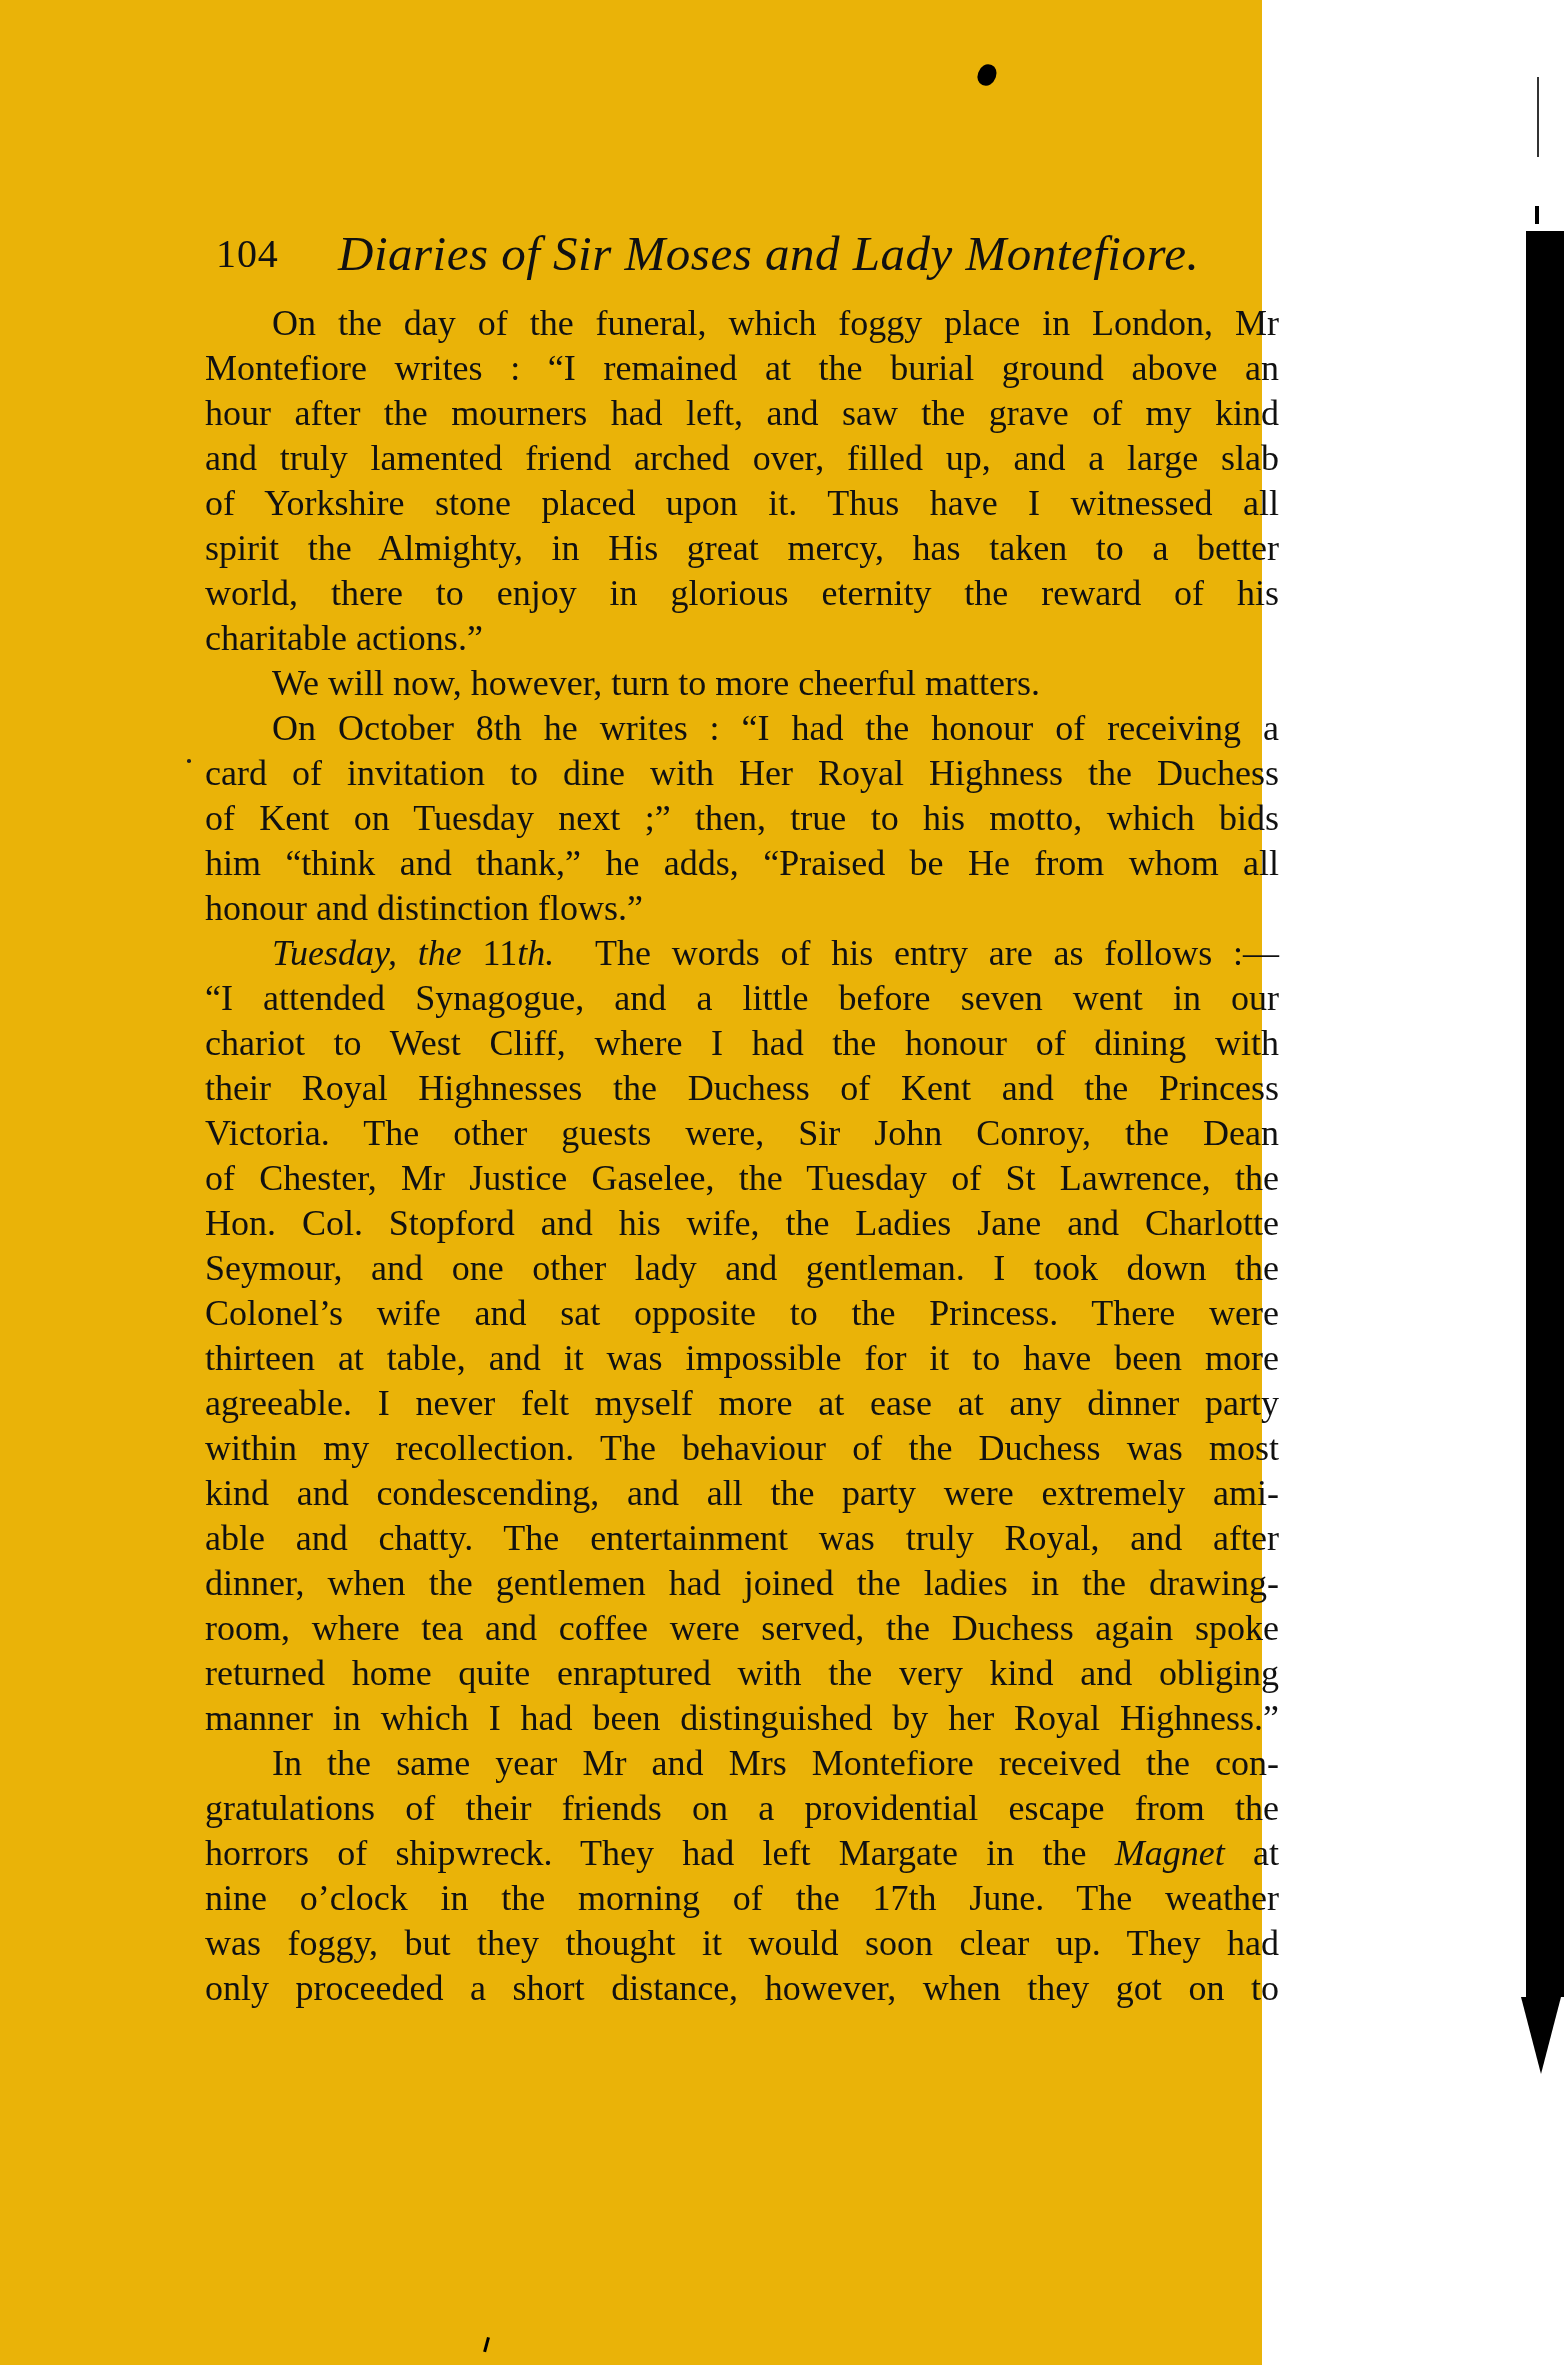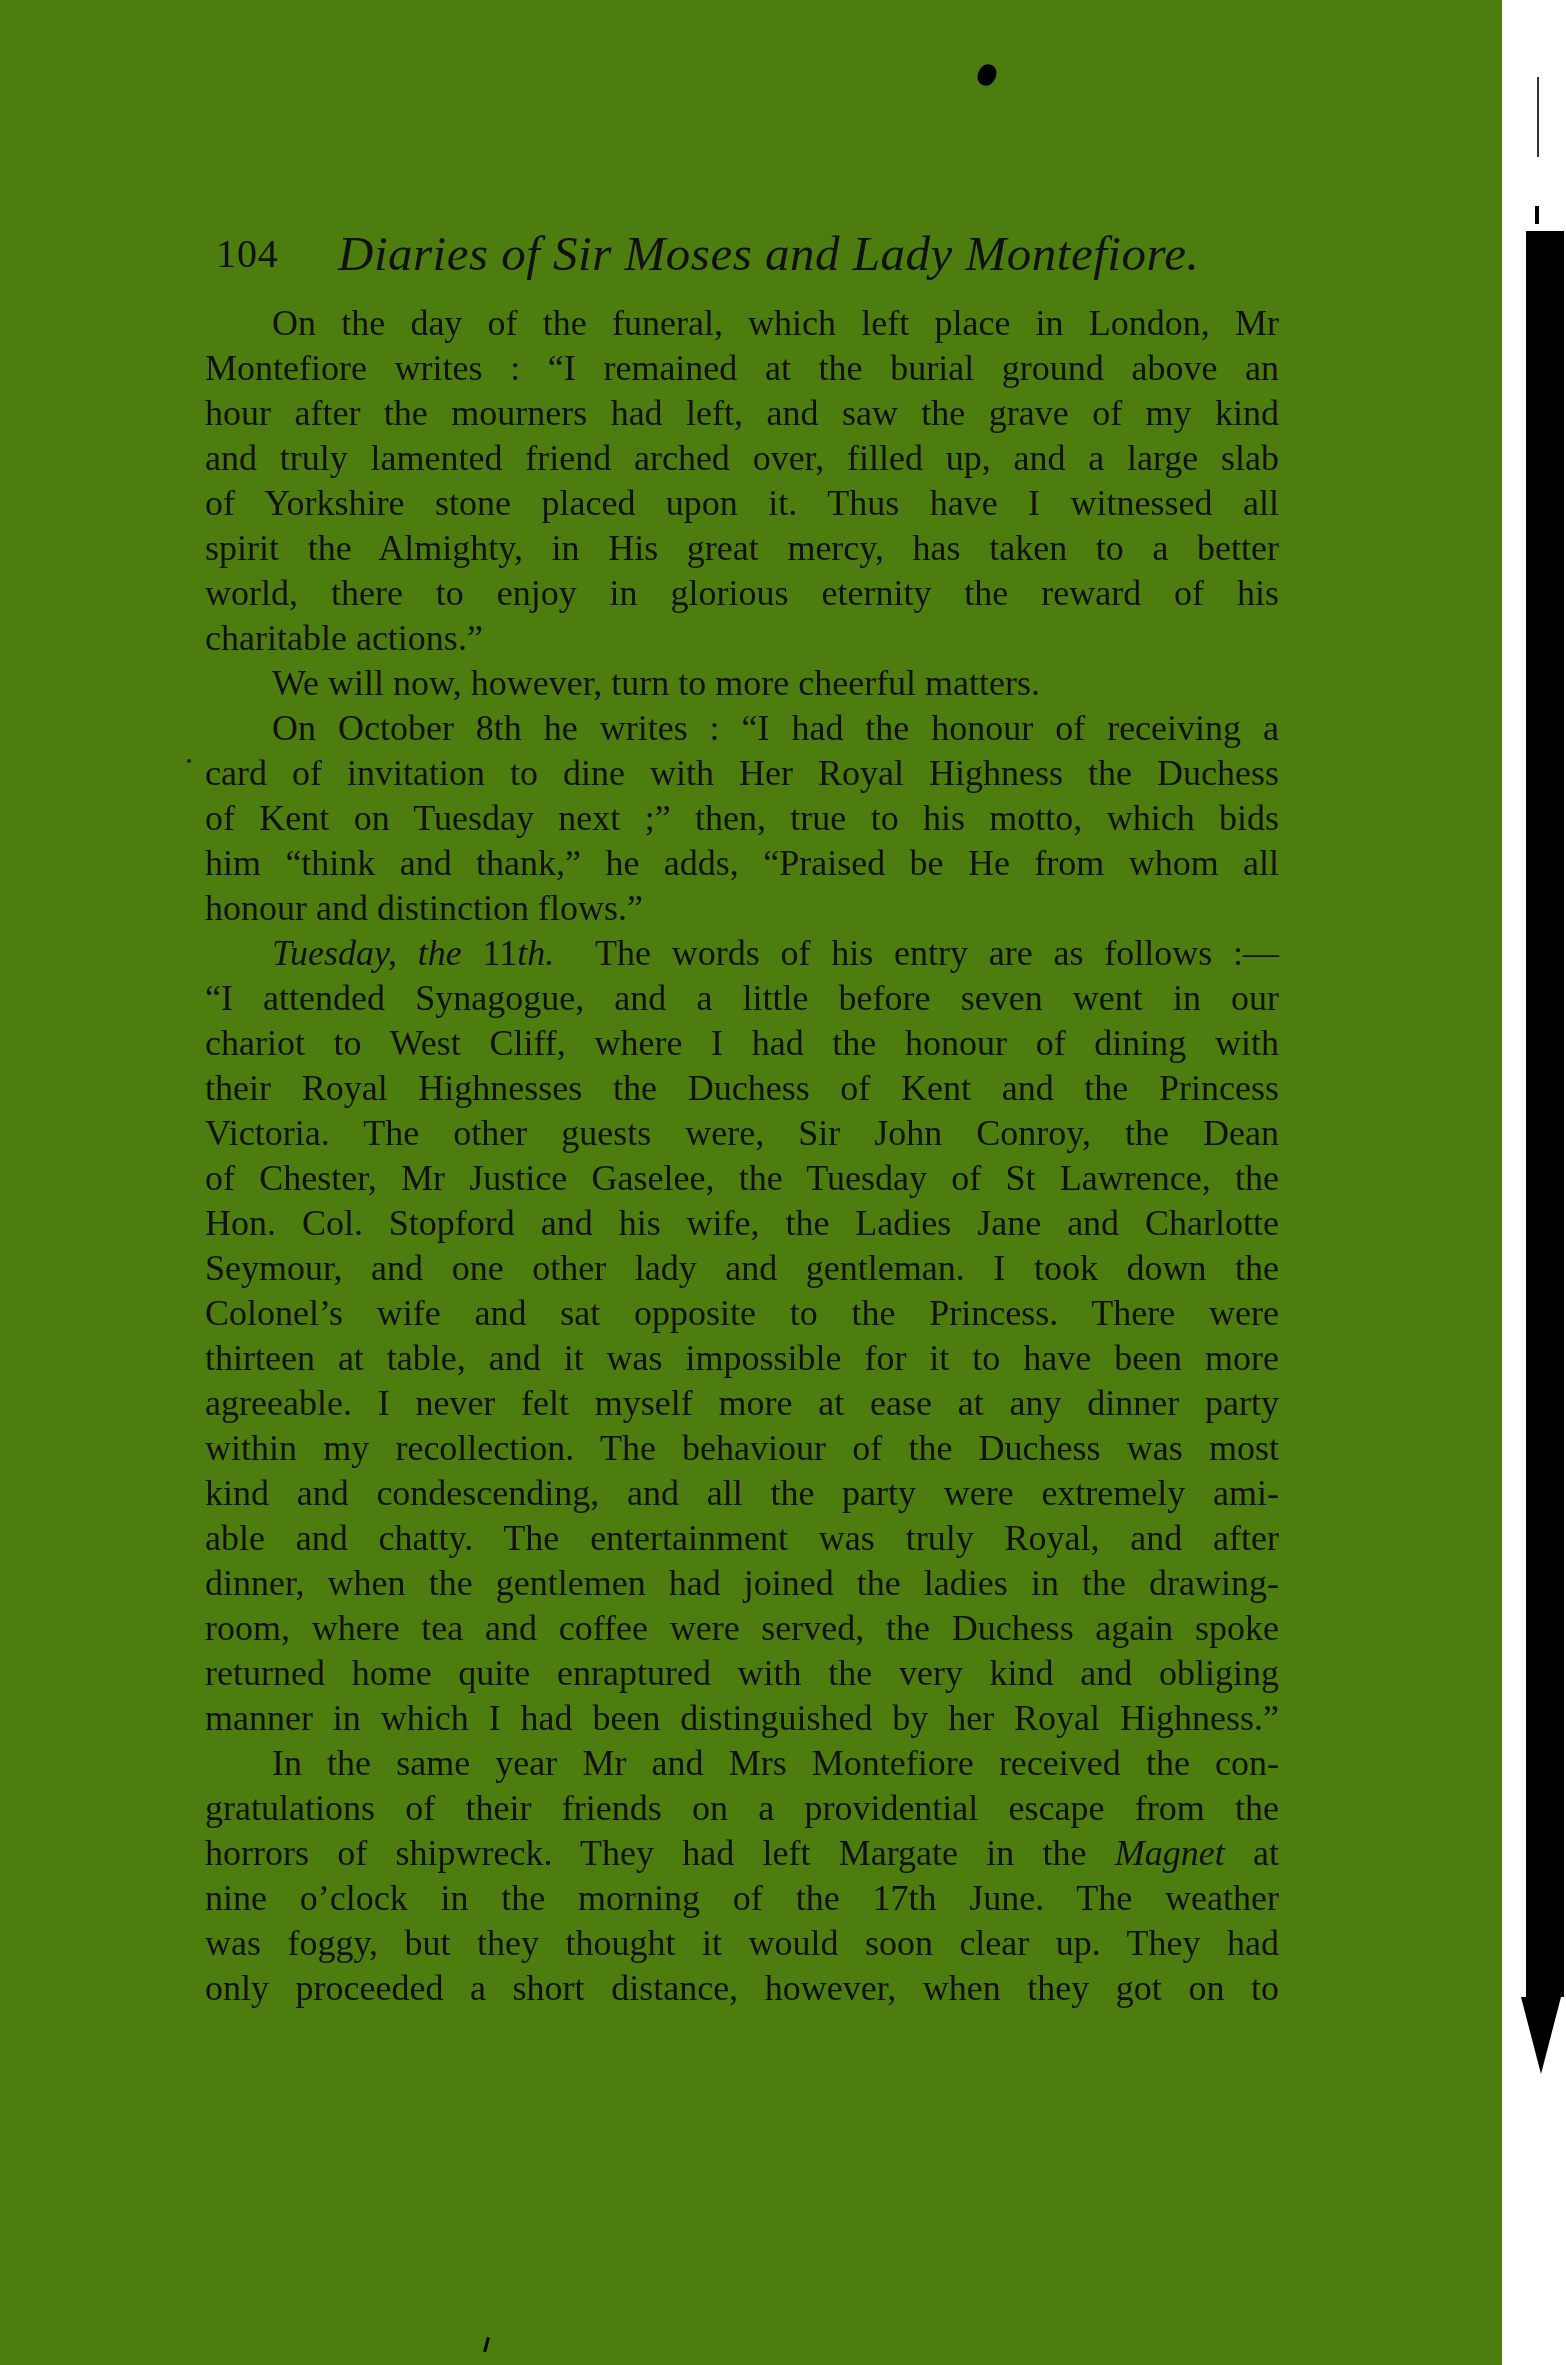--- a/index.html
+++ b/index.html
@@ -1,17 +1,17 @@
 <!DOCTYPE html>
 <html style="font-size:14.5px"><head>
 <meta charset="utf-8">
 <style>
   html, body { margin: 0; padding: 0; background: #ffffff; }
   body { width: 1567px; height: 2366px; position: relative; overflow: hidden; }
-  .page { position: absolute; left: 0; top: 0; width: 1502px; height: 2366px; background: #4d7c0f; }
+  .page { position: absolute; left: 0; top: 0; width: 1262px; height: 2366px; background: #eab308; }
   .running-head { position: absolute; left: 216px; top: 225px; height: 54px; width: 1087px;
     font-family: "Liberation Serif", "DejaVu Serif", serif; color: #111; }
   .page-number { position: absolute; left: 0; top: 5.4px; font-size: 40px; letter-spacing: 0.9px; }
   .head-title { position: absolute; left: 122px; top: 0; font-size: 49px; font-style: italic; letter-spacing: 0.5px; white-space: nowrap; }
   .body-text { position: absolute; left: 205px; top: 301px; width: 1074px;
     font-family: "Liberation Serif", "DejaVu Serif", serif; font-size: 36px; color: #111; }
   .line { height: 45px; line-height: 45px; white-space: nowrap; text-align: justify; text-align-last: justify; overflow: visible; }
   .line.indent { padding-left: 67px; }
   .line.last { text-align-last: left; }
   .line .it { font-style: italic; }
@@ -41,21 +41,21 @@
 
   <header class="running-head">
     <span class="page-number">104</span>
     <span class="head-title">Diaries of Sir Moses and Lady Montefiore.</span>
   </header>
 
   <div class="bullet-dot"></div>
 
   <main class="body-text">
     <div class="line indent">
-        <span class="line-text">On the day of the funeral, which left place in London, Mr</span>
+        <span class="line-text">On the day of the funeral, which foggy place in London, Mr</span>
       </div>
     <div class="line">
         <span class="line-text">Montefiore writes : “I remained at the burial ground above an</span>
       </div>
     <div class="line">
         <span class="line-text">hour after the mourners had left, and saw the grave of my kind</span>
       </div>
     <div class="line">
         <span class="line-text">and truly lamented friend arched over, filled up, and a large slab</span>
       </div>

